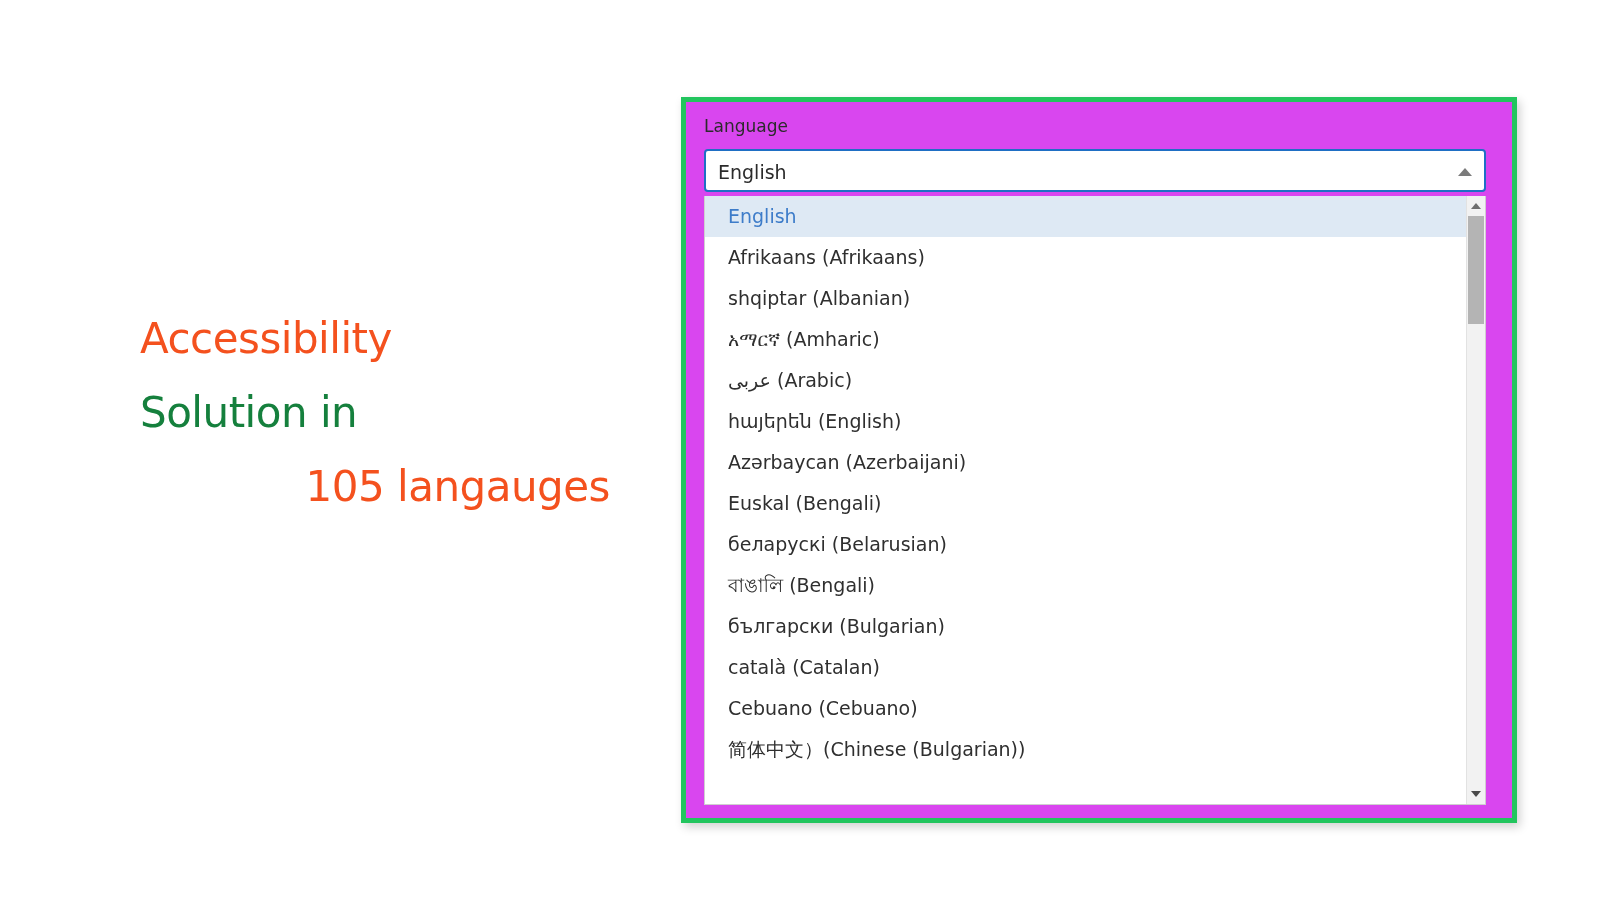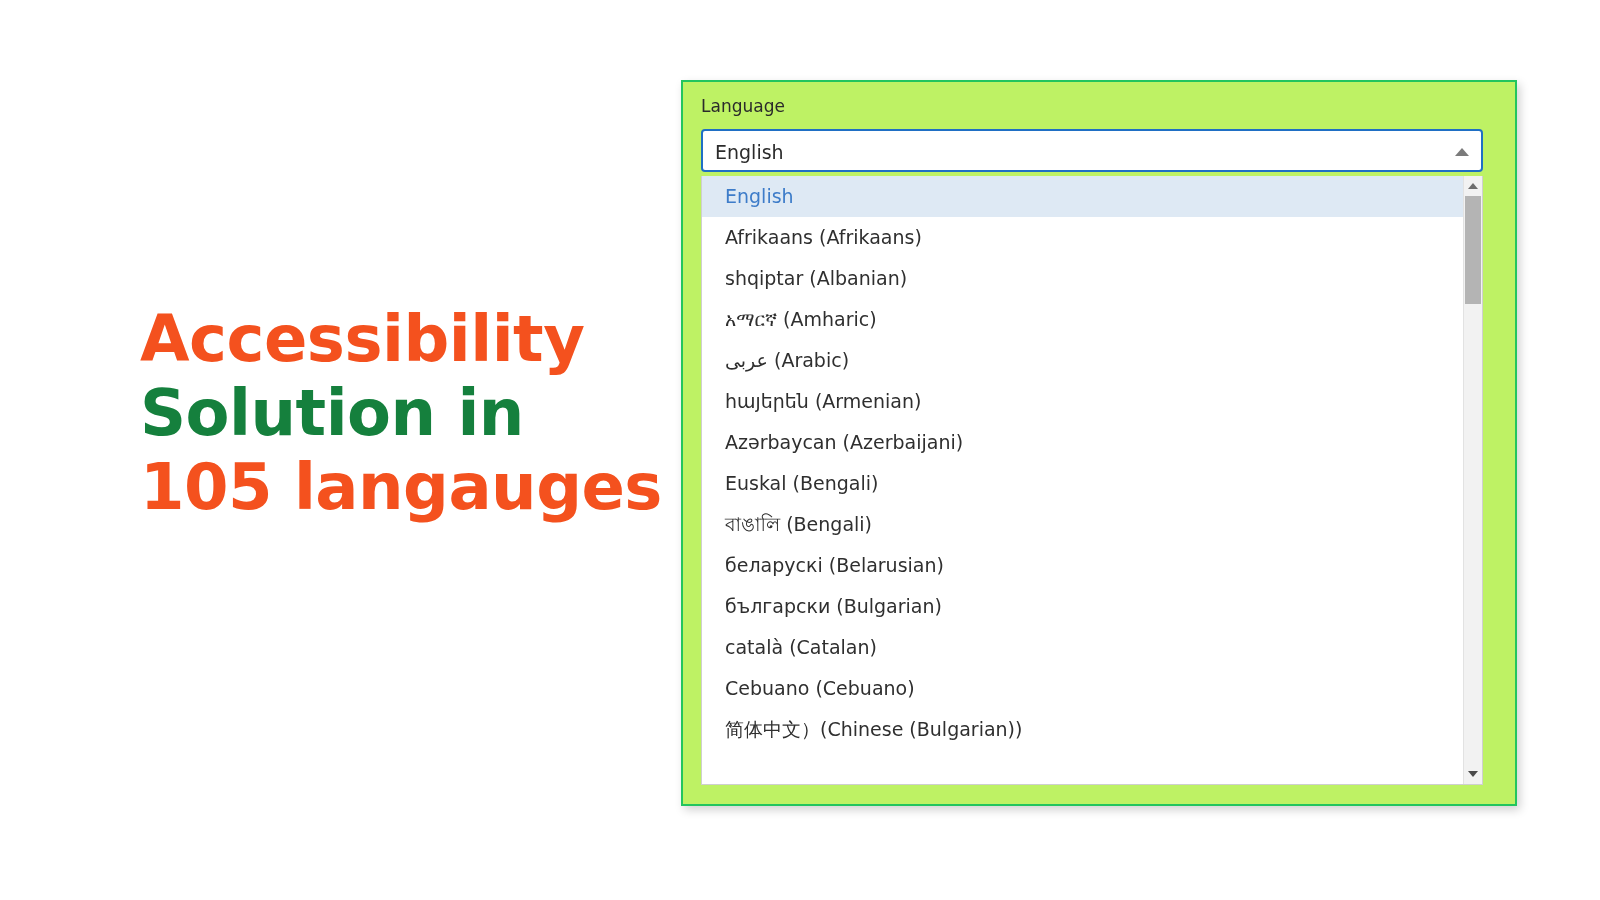--- a/index.html
+++ b/index.html
@@ -17,36 +17,36 @@
 
   
   #headline {
     position: absolute;
     left: 140px;
     top: 302px;
     width: 470px;
   }
   .headline-line {
     font-family: "DejaVu Sans", "Liberation Sans", sans-serif;
-    font-weight: bold;
-    font-size: 64px;
+    font-weight: normal;
+    font-size: 42px;
     line-height: 74px;
     letter-spacing: -0.5px;
     white-space: nowrap;
   }
 
   
   #panel {
     position: absolute;
     left: 681px;
-    top: 80px;
+    top: 97px;
     width: 836px;
     height: 726px;
-    background: #bef264;
-    border: 2px solid #22c55e;
+    background: #d946ef;
+    border: 5px solid #22c55e;
     box-shadow: 3px 4px 9px rgba(0,0,0,0.18);
     box-sizing: border-box;
   }
 
   .field-label {
     position: absolute;
     left: 18px;
     top: 14px;
     font-size: 17px;
     color: #2b2b2b;
@@ -160,44 +160,44 @@
     height: 108px;
     background: #b4b4b4;
   }
 </style>
 </head>
 <body>
 
 <div id="headline">
   <div class="headline-line" style="color: rgb(244, 81, 30);">Accessibility</div>
   <div class="headline-line" style="color: #15803d;">Solution in</div>
-  <div class="headline-line" style="color: rgb(244, 81, 30);">105 langauges</div>
+  <div class="headline-line" style="color: rgb(244, 81, 30); text-align: right;">105 langauges</div>
 </div>
 
 <div id="panel">
 
   <div class="field-label">Language</div>
 
   <div id="combobox">
     <span class="cb-value">English</span>
     <span class="cb-arrow"></span>
   </div>
 
   <div id="option-list">
     <div class="option-rows" id="option-rows">
         <div class="option selected">English</div>
         <div class="option">Afrikaans (Afrikaans)</div>
         <div class="option">shqiptar (Albanian)</div>
         <div class="option">አማርኛ (Amharic)</div>
         <div class="option">عربى (Arabic)</div>
-        <div class="option">հայերեն (Armenian)</div>
+        <div class="option">հայերեն (English)</div>
         <div class="option">Azərbaycan (Azerbaijani)</div>
         <div class="option">Euskal (Bengali)</div>
+        <div class="option">беларускі (Belarusian)</div>
         <div class="option">বাঙালি (Bengali)</div>
-        <div class="option">беларускі (Belarusian)</div>
         <div class="option">български (Bulgarian)</div>
         <div class="option">català (Catalan)</div>
         <div class="option">Cebuano (Cebuano)</div>
         <div class="option">简体中文）(Chinese (Bulgarian))</div>
       </div>
 
     <div id="scrollbar">
       <div class="sb-btn up">
         <span class="sb-tri"></span>
       </div>

